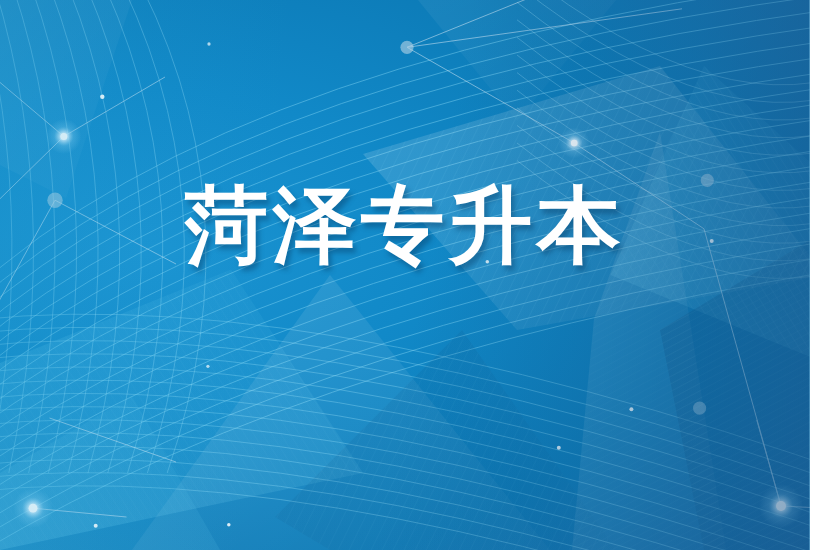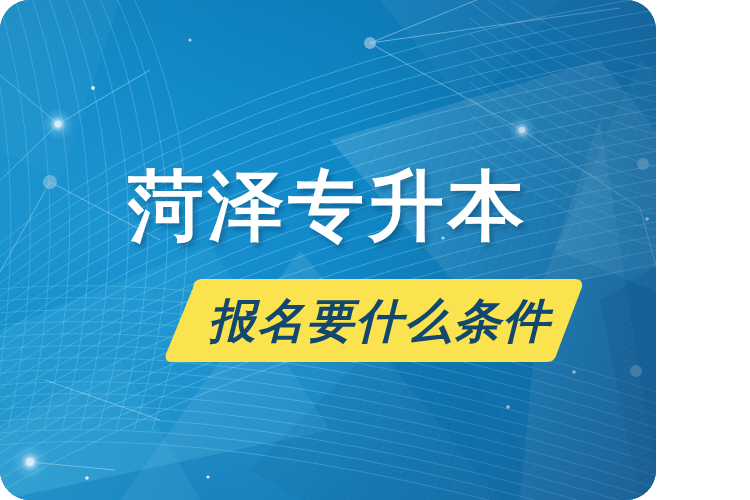--- a/index.html
+++ b/index.html
@@ -6,25 +6,24 @@
     margin: 0;
     padding: 0;
     background: #ffffff;
   }
   body {
     font-family: "Liberation Sans", "DejaVu Sans", sans-serif;
   }
 
   #banner {
     position: relative;
-    width: 656px;
+    width: 736px;
     height: 500px;
     overflow: hidden;
     background: #0f80be;
-    border-radius: 30px;
   }
 
   
   .bg-layer {
     position: absolute;
     inset: 0;
     width: 100%;
     height: 100%;
   }
 
@@ -287,20 +286,14 @@
     </g>
   </svg>
 
   <div class="bg-layer bg-tint-right"></div>
   <div class="bg-layer bg-tint-left"></div>
 
   <div class="title-wrap">
     <span class="title-text">菏泽专升本</span>
   </div>
 
-  <div class="badge-wrap">
-    <svg class="badge-shape" width="420" height="87" viewBox="0 0 420 87">
-      <path d="M30,11 Q30,3 38,2 L412,2 Q420,2 419,10 L394,76 Q392,85 384,85 L9,85 Q1,85 3,77 Z" fill="#fbe24f"></path>
-    </svg>
-    <div class="badge-text">报名要什么条件</div>
-  </div>
 
 </div>
 
 </body></html>

